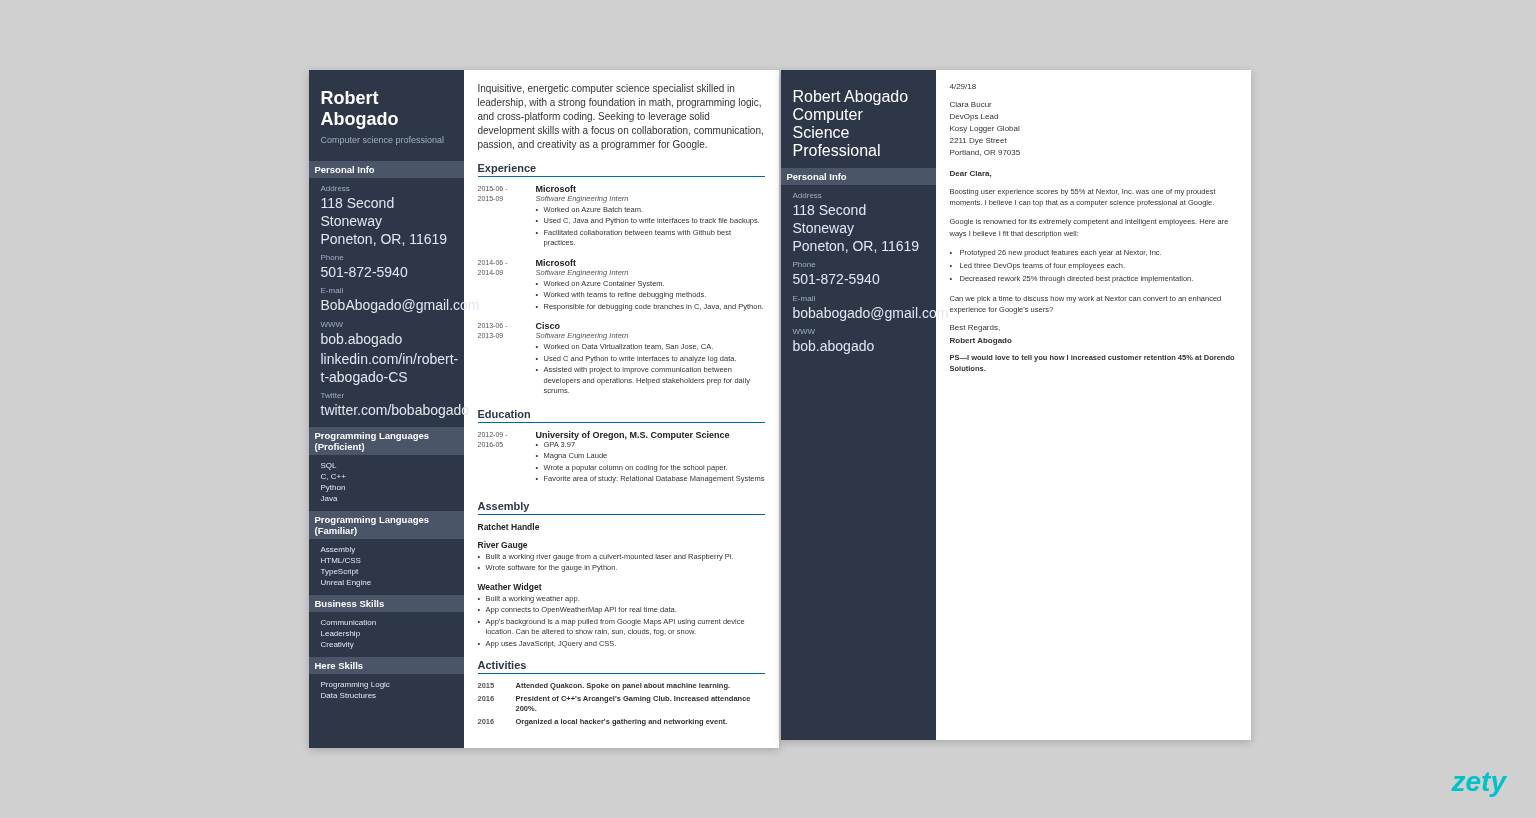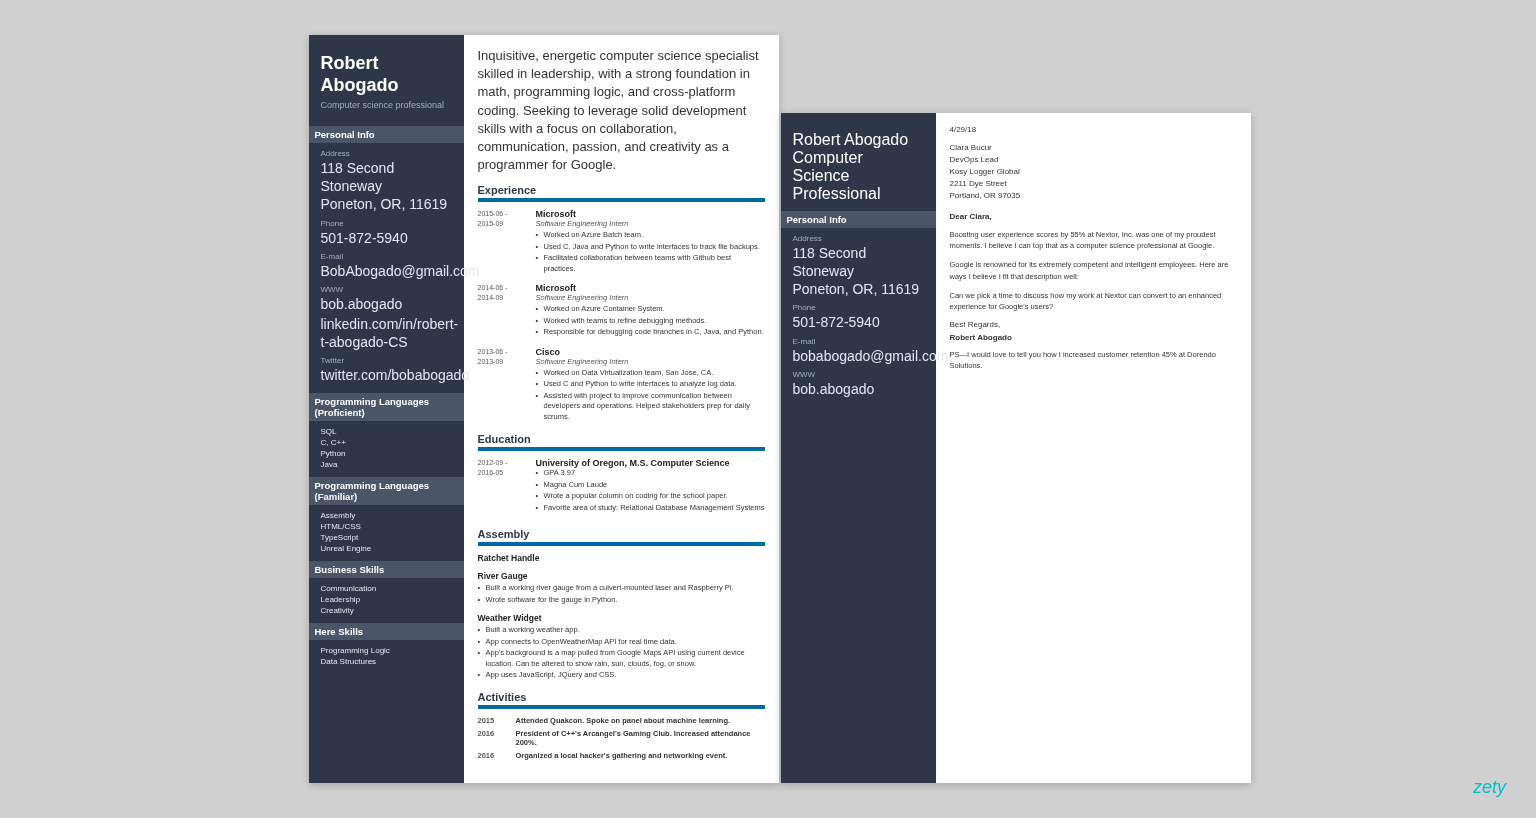--- a/index.html
+++ b/index.html
@@ -9,21 +9,21 @@
       background: #d0d0d0;
       display: flex;
       align-items: center;
       justify-content: center;
       font-family: Arial, sans-serif;
       overflow: hidden;
     }
     .page-wrapper {
       display: flex;
       gap: 2px;
-      align-items: flex-end;
+      align-items: flex-start;
       padding-left: 23px;
     }
     
     .resume {
       width: 470px;
       min-height: 670px;
       background: #fff;
       display: flex;
       box-shadow: 0 2px 8px rgba(0,0,0,0.2);
     }
@@ -71,30 +71,30 @@
       color: #e2e8f0;
       margin-bottom: 2px;
     }
     
     .resume-main {
       flex: 1;
       padding: 12px 14px;
       font-size: 8px;
     }
     .resume-summary {
-      font-size: 13px;
+      font-size: 10px;
       color: #333;
       line-height: 1.4;
       margin-bottom: 10px;
     }
     .section-title {
       font-size: 11px;
       font-weight: bold;
       color: #2d3748;
-      border-bottom: 4px solid #0369a1;
+      border-bottom: 1px solid #0369a1;
       padding-bottom: 2px;
       margin-bottom: 7px;
     }
     .resume-section {
       margin-bottom: 10px;
     }
     .exp-entry {
       display: flex;
       gap: 8px;
       margin-bottom: 8px;
@@ -239,29 +239,30 @@
     .cl-signature {
       font-size: 8px;
       color: #333;
       margin-bottom: 8px;
       font-weight: bold;
     }
     .cl-ps {
       font-size: 7.5px;
       color: #333;
       line-height: 1.4;
+      font-weight: bold;
     }
     .zety-logo {
       position: fixed;
       bottom: 20px;
       right: 30px;
-      font-size: 18px;
+      font-size: 28px;
       color: #00c2cb;
       font-style: italic;
-      font-weight: normal;
+      font-weight: bold;
     }
   </style>
 </head>
 <body>
 
 <div class="page-wrapper">
 
   <div class="resume">
     <div class="resume-sidebar">
       <div class="name">Robert Abogado</div>
@@ -433,20 +434,25 @@
     </div>
 
     <div class="cl-main">
       <div class="cl-date">4/29/18</div>
       <div class="cl-recipient">
         Clara Bucur<br>DevOps Lead<br>Kosy Logger Global<br>2211 Dye Street<br>Portland, OR 97035
       </div>
       <div class="cl-greeting">Dear Clara,</div>
       <div class="cl-paragraph">Boosting user experience scores by 55% at Nextor, Inc. was one of my proudest moments. I believe I can top that as a computer science professional at Google.</div>
       <div class="cl-paragraph">Google is renowned for its extremely competent and intelligent employees. Here are ways I believe I fit that description well:</div>
+      <ul class="cl-bullets">
+        <li>Prototyped 26 new product features each year at Nextor, Inc.</li>
+        <li>Led three DevOps teams of four employees each.</li>
+        <li>Decreased rework 25% through directed best practice implementation.</li>
+      </ul>
       <div class="cl-paragraph">Can we pick a time to discuss how my work at Nextor can convert to an enhanced experience for Google's users?</div>
       <div class="cl-closing">Best Regards,</div>
       <div class="cl-signature">Robert Abogado</div>
       <div class="cl-ps">PS—I would love to tell you how I increased customer retention 45% at Dorendo Solutions.</div>
     </div>
   </div>
 
 </div>
 
 <div class="zety-logo">zety</div>

